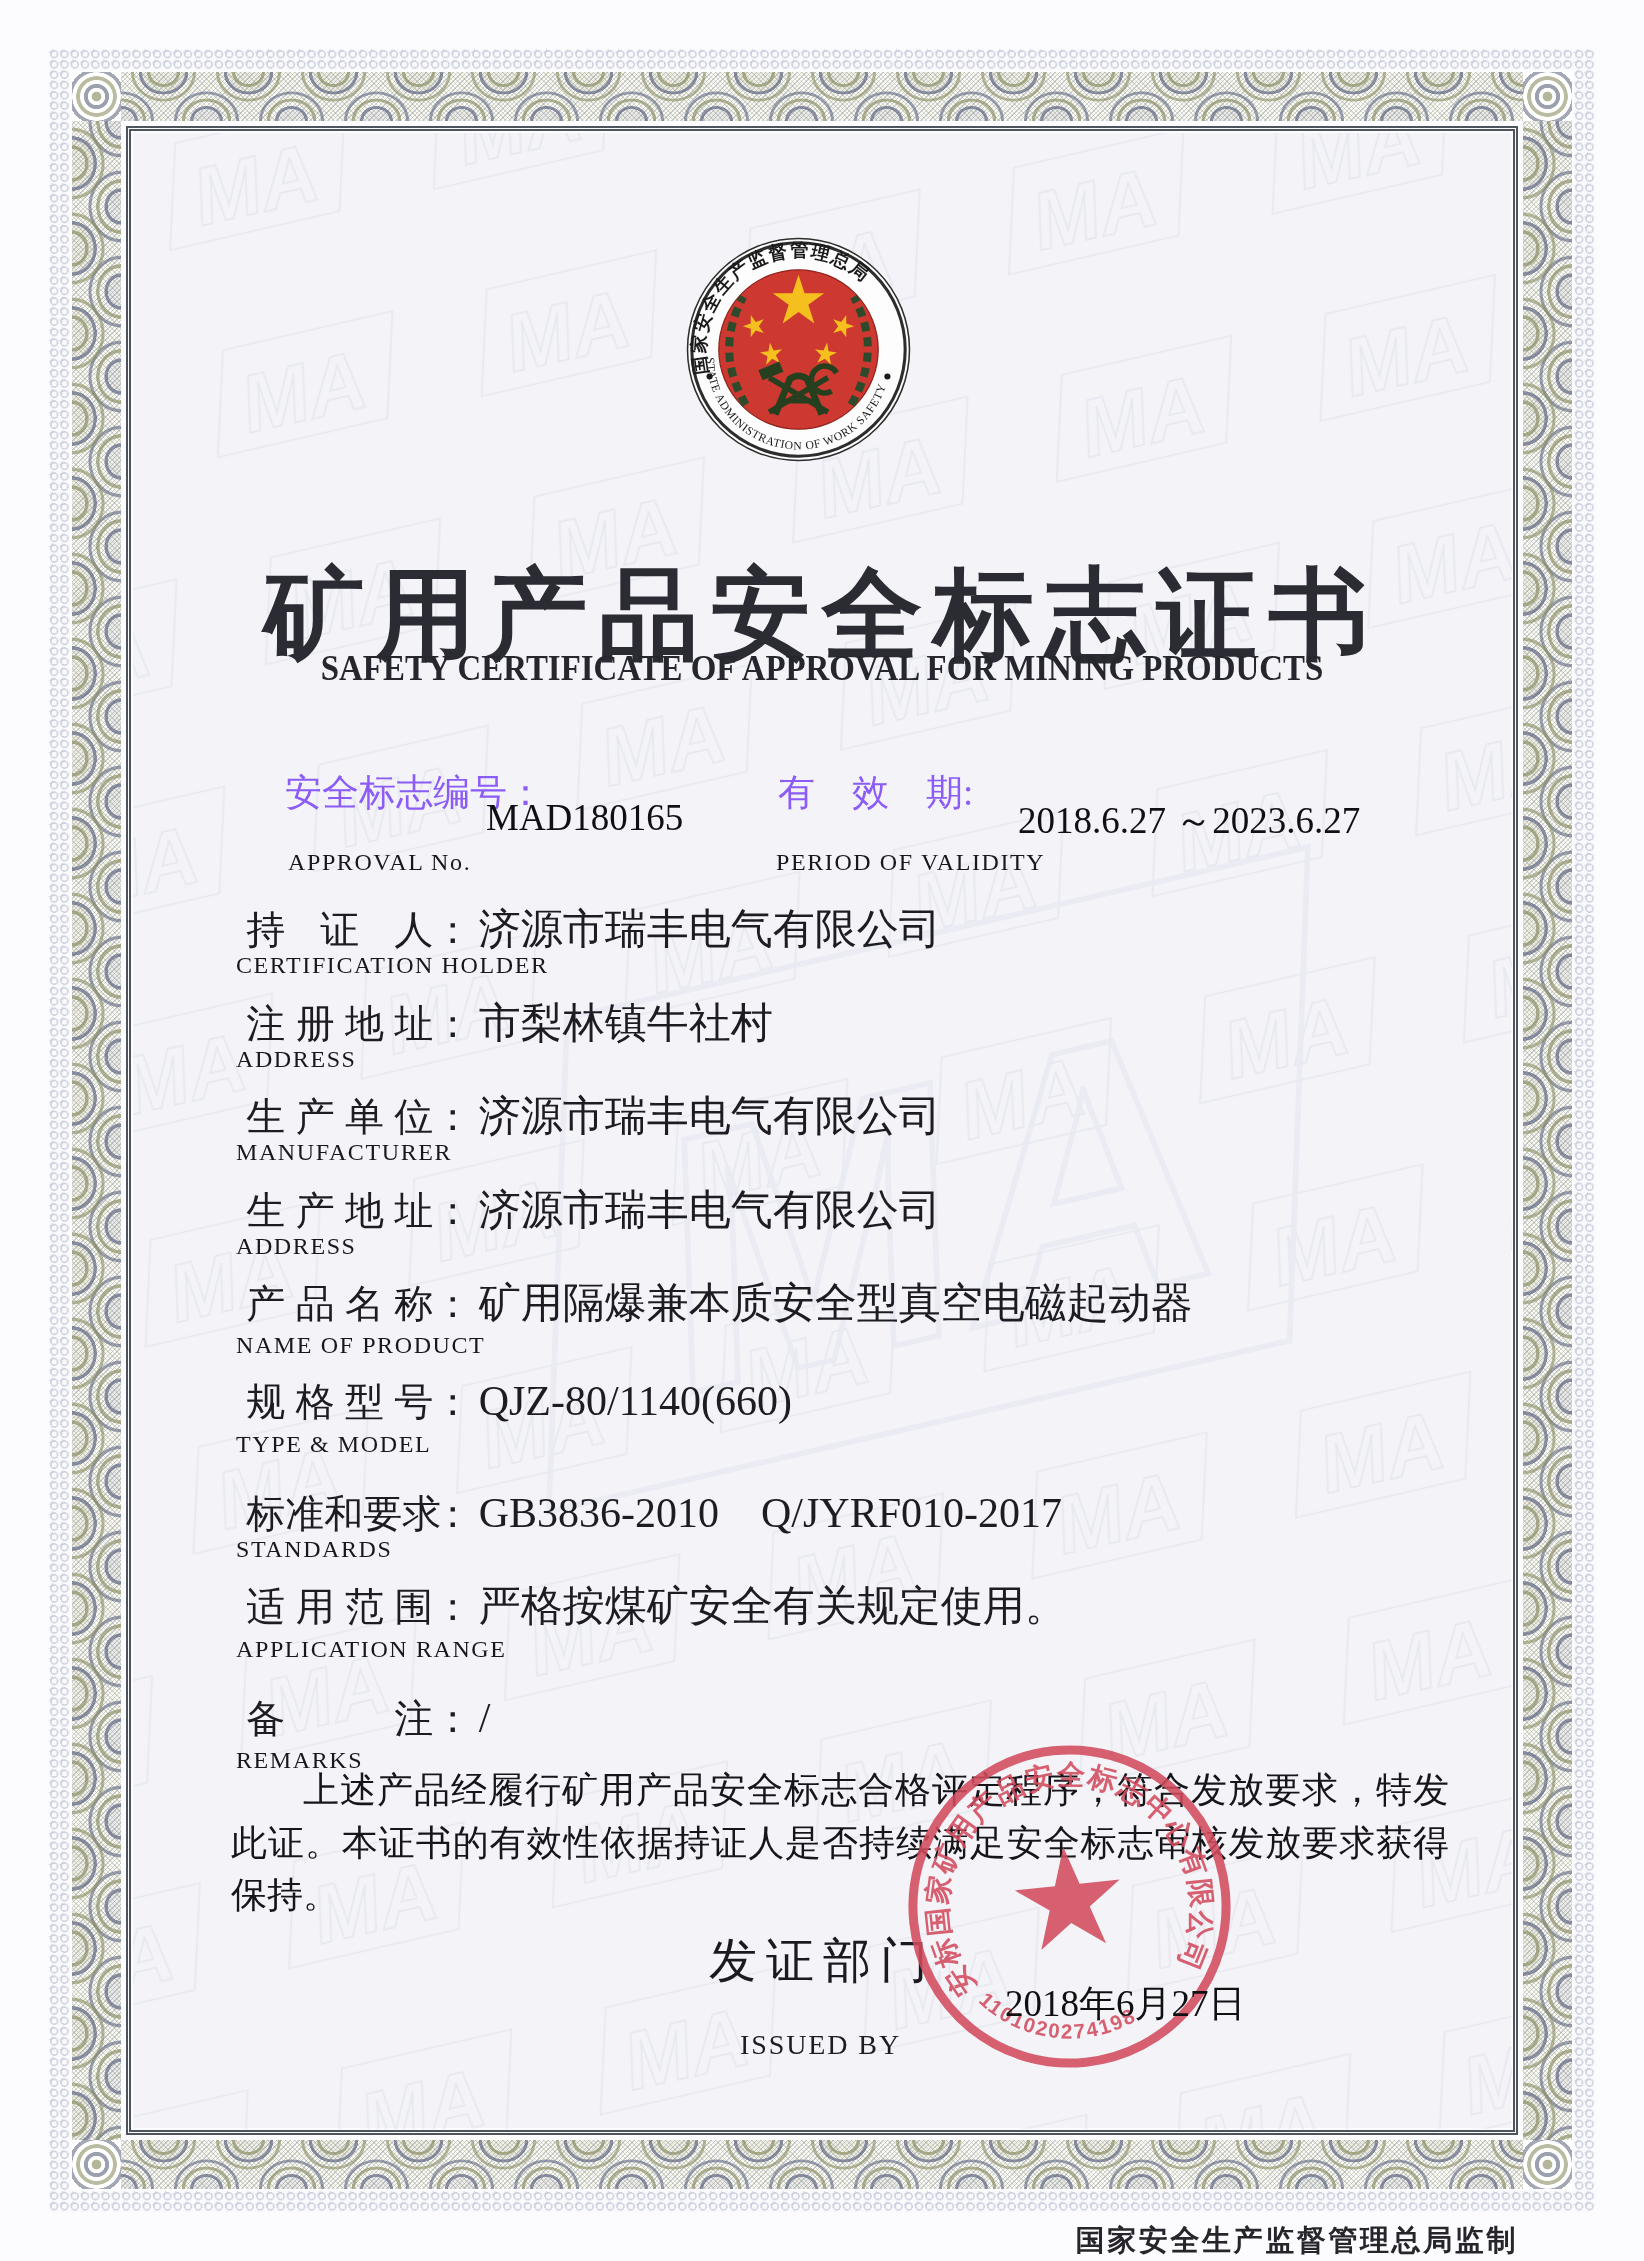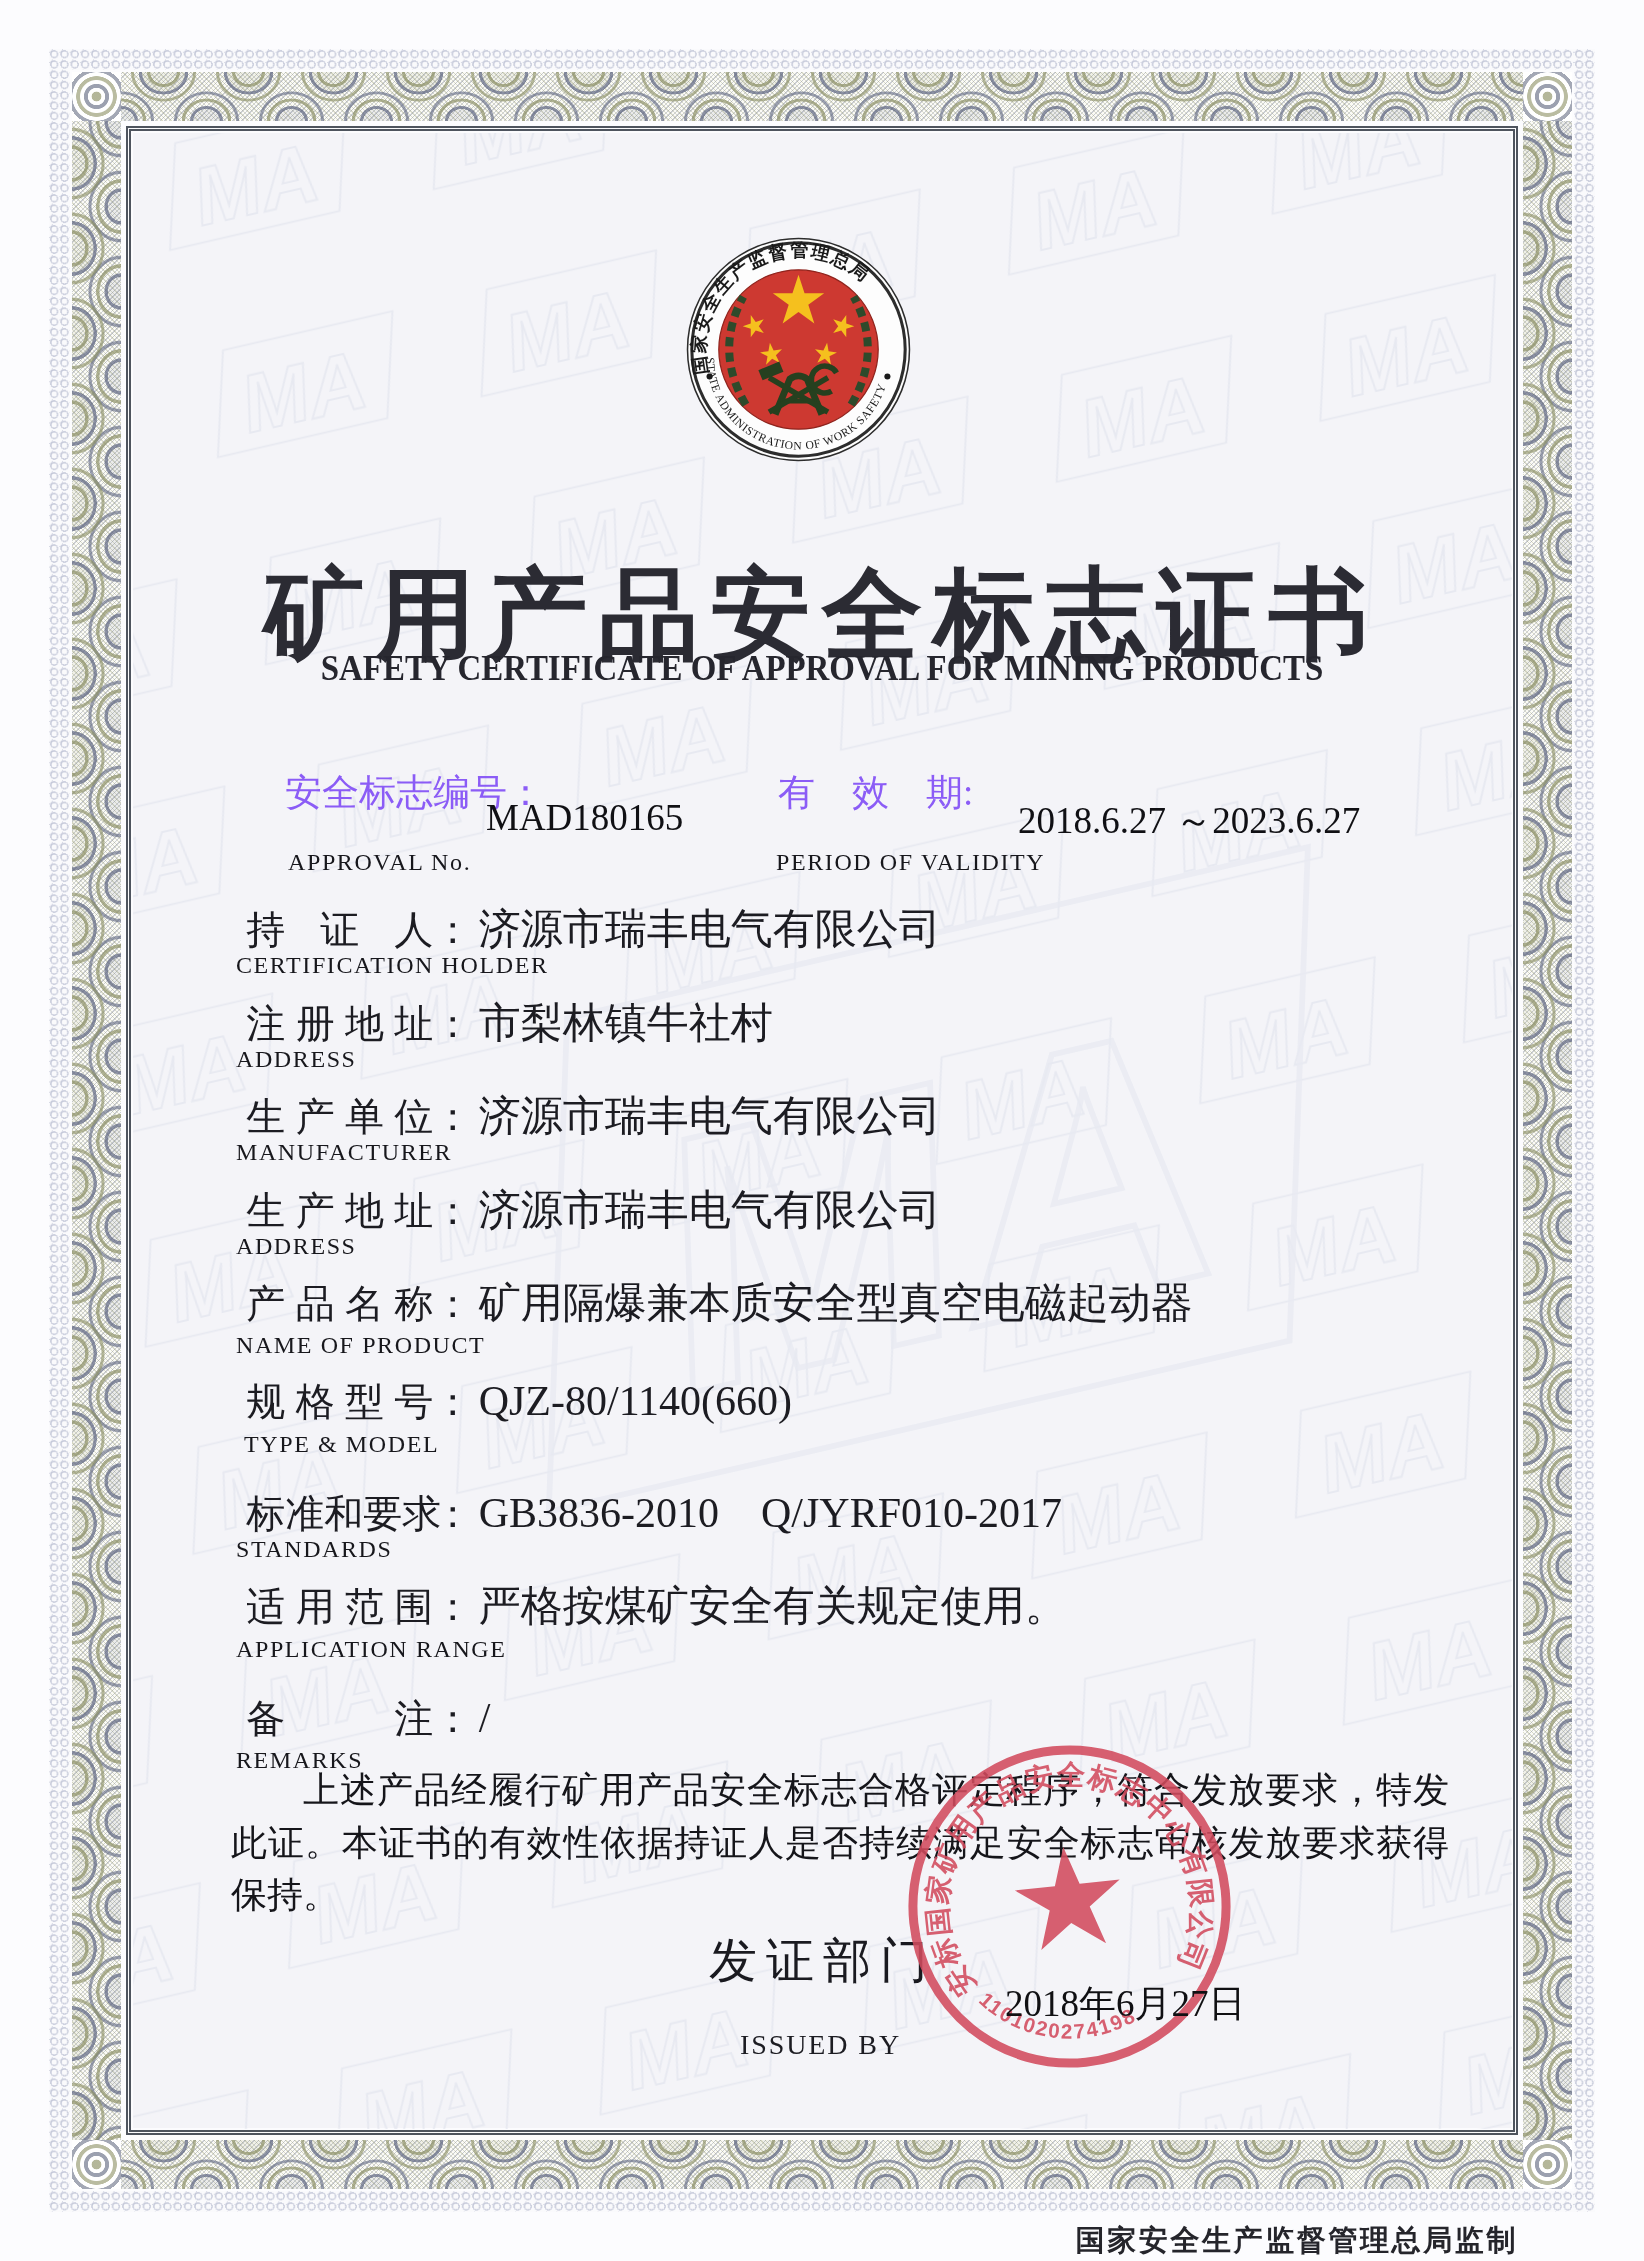--- a/index.html
+++ b/index.html
@@ -175,21 +175,21 @@
   <div class="abs sub" style="left:236px; top:1233px;">ADDRESS</div>
 
   <div class="abs row" style="left:236px; top:1264px;">
     <span class="row-label">产品名称</span><span class="row-colon">：</span><span class="row-val">矿用隔爆兼本质安全型真空电磁起动器</span>
   </div>
   <div class="abs sub" style="left:236px; top:1332px;">NAME OF PRODUCT</div>
 
   <div class="abs row" style="left:236px; top:1364px;">
     <span class="row-label">规格型号</span><span class="row-colon">：</span><span class="row-val">QJZ-80/1140(660)</span>
   </div>
-  <div class="abs sub" style="left:244px; top:1431px;">TYPE &amp; MODEL</div>
+  <div class="abs sub" style="left:236px; top:1431px;">TYPE &amp; MODEL</div>
 
   <div class="abs row" style="left:236px; top:1474px;">
     <span class="row-label">标准和要求</span><span class="row-colon">：</span><span class="row-val">GB3836-2010　Q/JYRF010-2017</span>
   </div>
   <div class="abs sub" style="left:236px; top:1536px;">STANDARDS</div>
 
   <div class="abs row" style="left:236px; top:1567px;">
     <span class="row-label">适用范围</span><span class="row-colon">：</span><span class="row-val">严格按煤矿安全有关规定使用。</span>
   </div>
   <div class="abs sub" style="left:236px; top:1636px;">APPLICATION RANGE</div>

